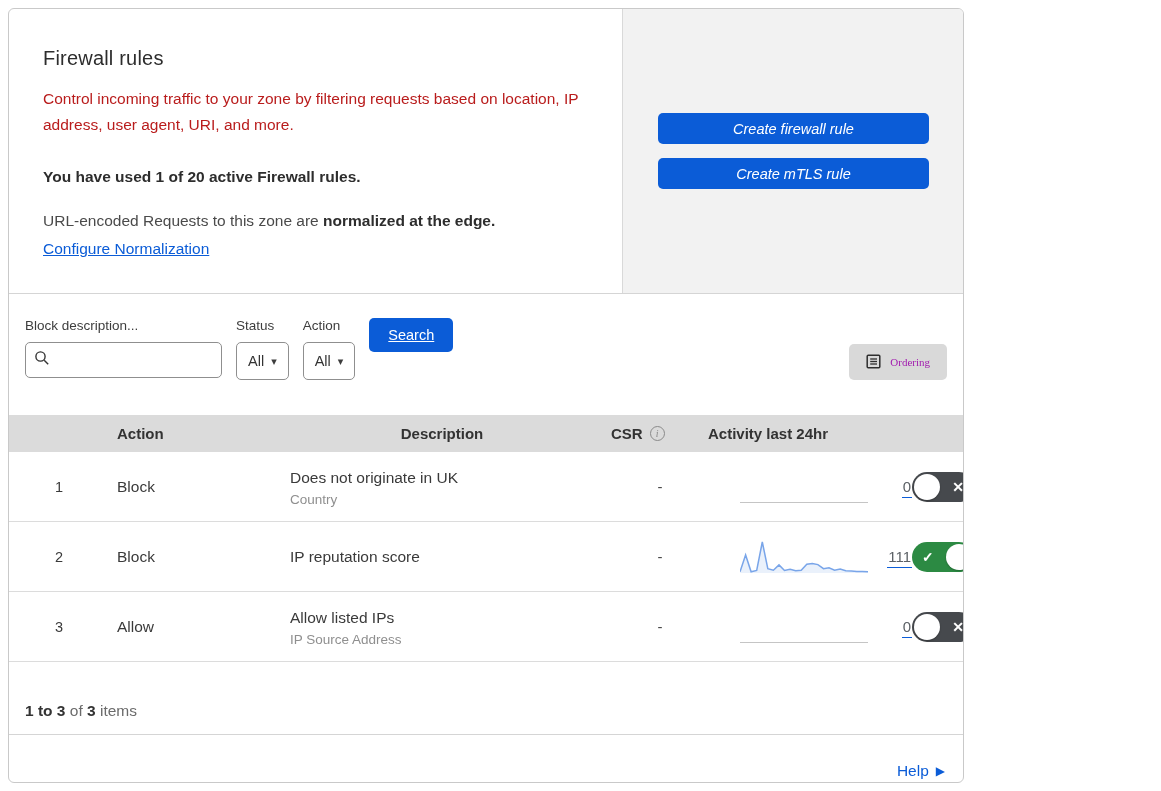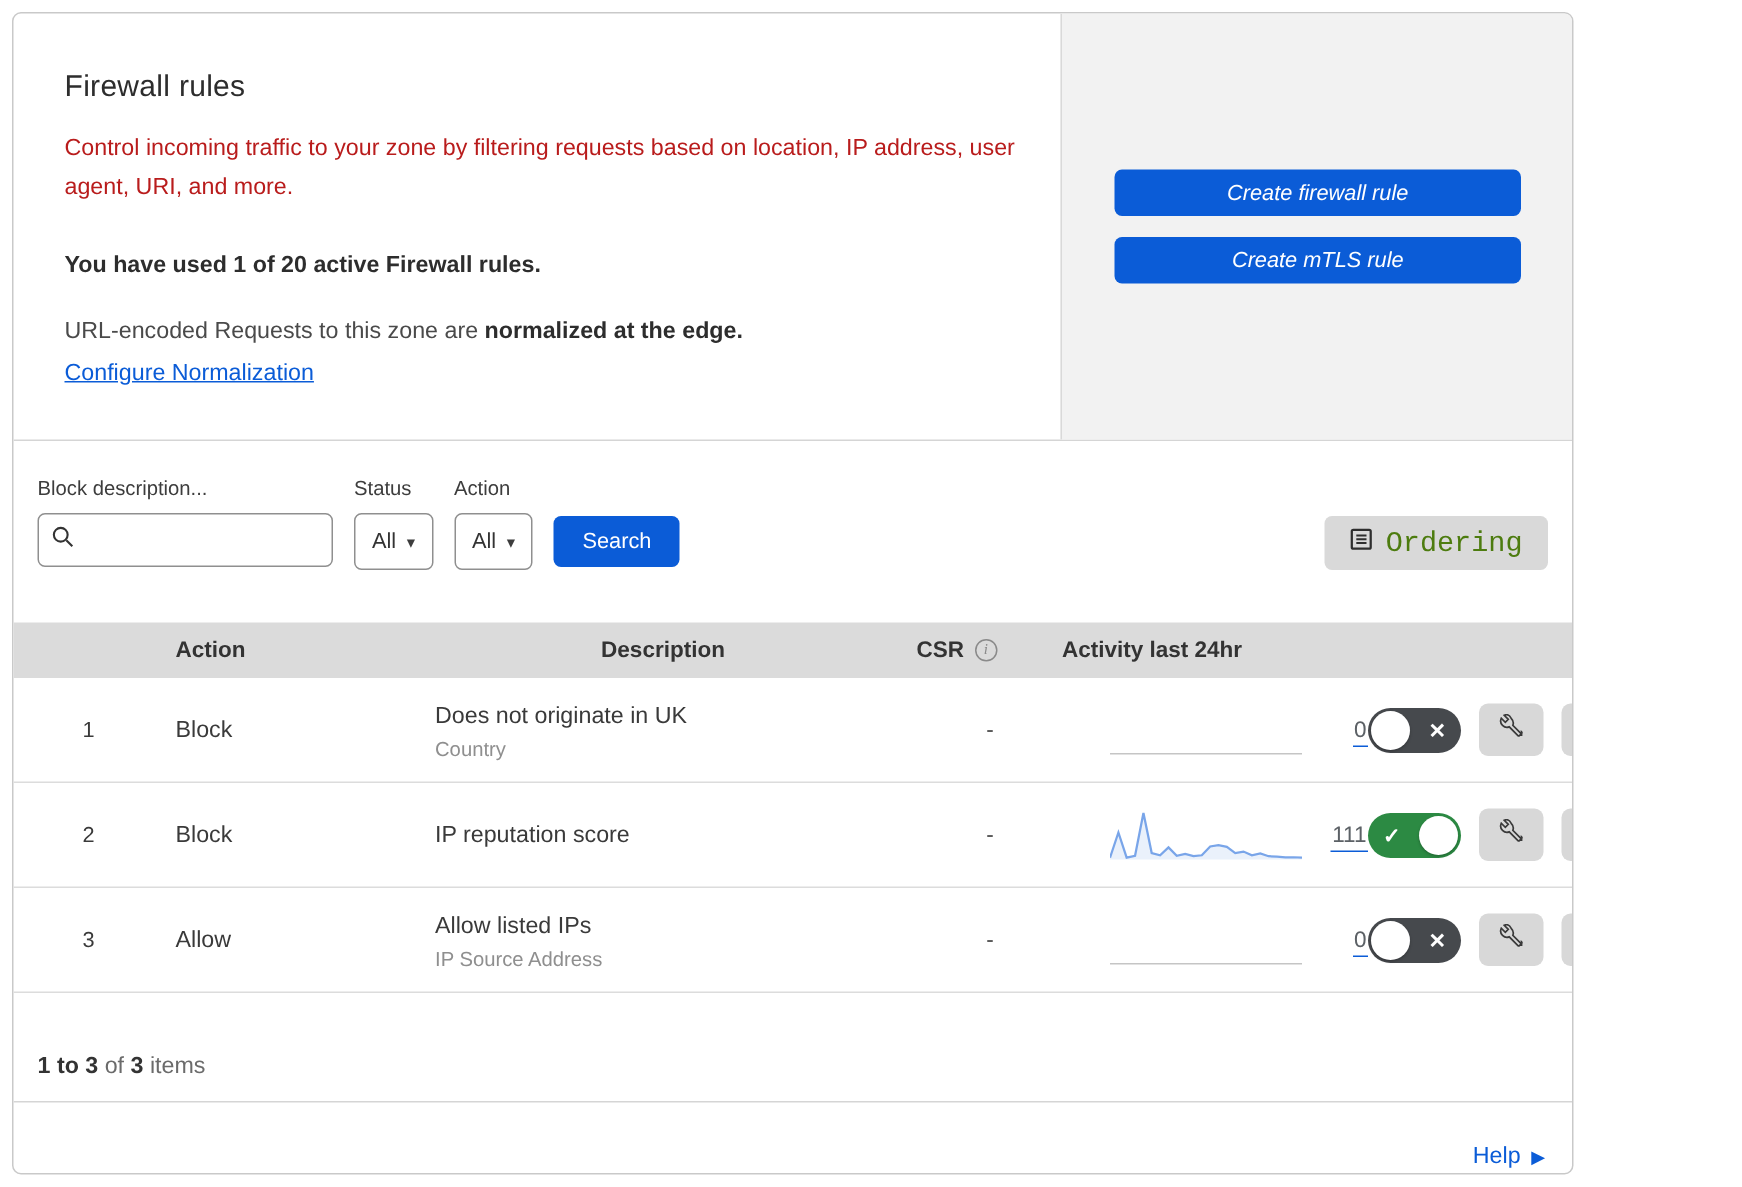--- a/index.html
+++ b/index.html
@@ -1,20 +1,20 @@
 <!DOCTYPE html>
 <html><head>
 <meta charset="utf-8">
 <style>
   * { box-sizing: border-box; margin: 0; padding: 0; }
   html, body { background: #fff; font-family: "Liberation Sans", sans-serif; }
   body { width: 1161px; height: 791px; }
 
   .card {
-    position: relative; margin: 8px; width: 1041px; height: 775px;
+    position: relative; margin: 8px; width: 956px; height: 775px;
     border: 1px solid #c9c9c9; border-radius: 6px; background: #fff; overflow: hidden;
   }
 
   
   .top-section { display: flex; height: 285px; border-bottom: 1px solid #d5d5d5; }
   .intro { flex: 1; padding: 38px 20px 0 34px; }
   .page-title { font-size: 20px; font-weight: 400; color: #2d2d2d; letter-spacing: .2px; }
   .intro-desc { margin-top: 16px; max-width: 705px; font-size: 15.5px; line-height: 26px; color: #b91c1c; }
   .usage-line { margin-top: 30px; font-size: 15.5px; font-weight: 700; color: #2d2d2d; }
   .norm-line { margin-top: 24px; font-size: 15.5px; color: #4a4a4a; line-height: 22px; }
@@ -40,28 +40,28 @@
   .search-box svg { flex-shrink: 0; }
   .search-box input { border: none; outline: none; width: 150px; margin-left: 6px; font-size: 14px; font-family: inherit; background: transparent; }
   .select-box {
     display: flex; align-items: center; justify-content: center; gap: 7px;
     min-width: 48px; height: 38px; padding: 0 11px;
     border: 1px solid #8f8f8f; border-radius: 5px; background: #fff;
     font-size: 14.5px; color: #333; cursor: pointer;
   }
   .select-box .arrow { font-size: 11px; color: #3d3d3d; }
   .btn-search {
-    margin-top: 26px; height: 34px; padding: 0 19px; border: none; border-radius: 5px;
-    background: #0b5cd7; color: #fff; font-size: 14.5px; font-family: inherit; cursor: pointer;
+    height: 34px; padding: 0 19px; border: none; border-radius: 5px;
+    background: #0b5cd7; color: #fff; font-size: 14.5px; font-family: inherit; cursor: pointer; text-decoration: underline;
   }
   .filter-spacer { flex: 1; }
   .btn-ordering {
     margin-top: 26px; height: 36px; padding: 0 17px; display: flex; align-items: center; gap: 9px;
-    border: none; border-radius: 5px; background: #d9d9d9; color: #4d7c0f;
-    font-size: 19px; font-family: Liberation Mono, monospace; cursor: pointer;
+    border: none; border-radius: 5px; background: #d9d9d9; color: #a21caf;
+    font-size: 11px; font-family: Liberation Serif, serif; cursor: pointer;
   }
 
   
   .grid { display: grid; grid-template-columns: 100px 173px 312px 106px 212px 1fr; align-items: center; }
   .table-header { height: 37px; background: #dbdbdb; }
   .table-header .th { font-size: 15px; font-weight: 700; color: #333; }
   .th-action { padding-left: 8px; }
   .th-desc { padding-left: 8px; text-align: center; }
   .th-csr { padding-left: 17px; display: flex; align-items: center; gap: 7px; }
   .th-activity { padding-left: 8px; }

